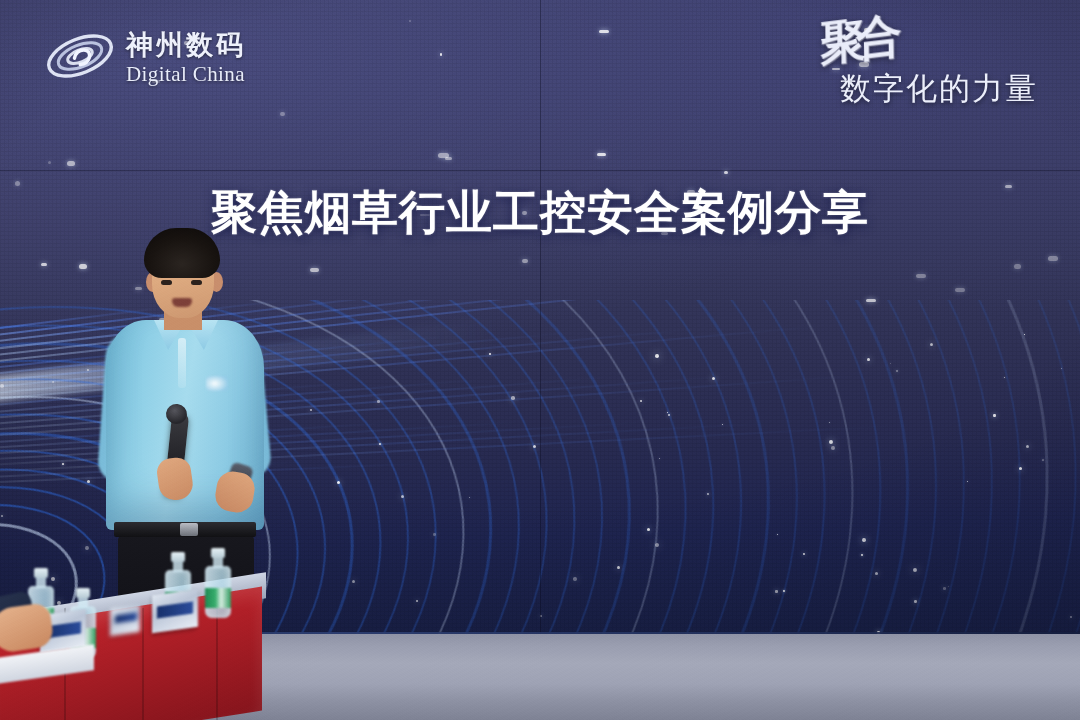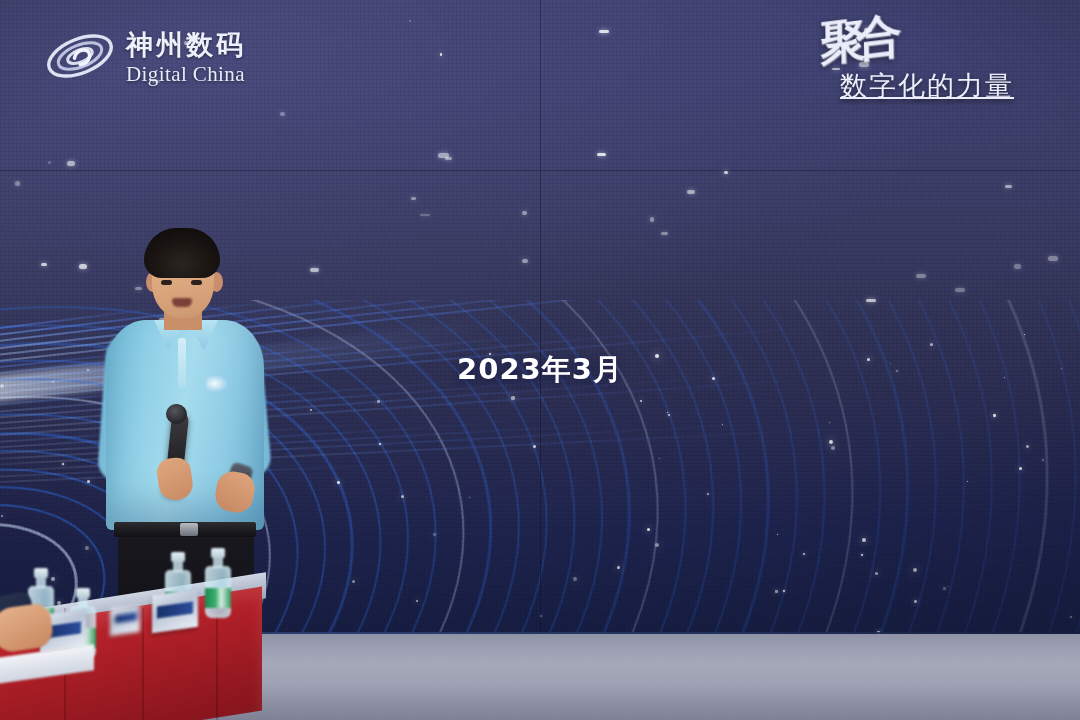--- a/index.html
+++ b/index.html
@@ -86,24 +86,23 @@
     font-size:46px;color:#f0f3ff;font-weight:700;
     font-family:"DejaVu Sans","Liberation Sans",sans-serif;
     letter-spacing:-10px;
     transform:rotate(-7deg) skewX(-6deg);
     text-shadow:1px 1px 0 rgba(255,255,255,.35), 0 2px 6px rgba(0,0,0,.45);
     filter:blur(.2px);
     opacity:.97;
   }
   .ju-sub{
     position:absolute;left:42px;top:60px;
-    font-size:27px;color:#eceffb;letter-spacing:2px;
+    font-size:31px;color:#eceffb;letter-spacing:2px;
     font-family:"DejaVu Sans","Liberation Sans",sans-serif;
     text-shadow:0 2px 5px rgba(0,0,0,.5);
-    text-decoration:underline;
   }
 
   
   .slide-title{
     position:absolute;left:0;right:0;top:182px;text-align:center;
     font-size:46px;font-weight:700;color:#ffffff;letter-spacing:1px;
     font-family:"DejaVu Sans","Liberation Sans",sans-serif;
     text-shadow:0 2px 10px rgba(20,24,70,.85), 0 0 2px rgba(255,255,255,.5);
     white-space:nowrap;
   }
@@ -536,21 +535,21 @@
         <span class="dc-cn">神州数码</span>
         <span class="dc-en">Digital China</span>
       </div>
     </div>
 
     <div class="logo-ju">
       <div class="ju-brush">聚合</div>
       <div class="ju-sub">数字化的力量</div>
     </div>
 
-    <div class="slide-date">2023年3月</div>
+    <div class="slide-title">聚焦烟草行业工控安全案例分享</div>
   </div>
 
   <div class="floor-edge"></div>
   <div class="floor">
     
   </div>
 
   <div class="presenter">
     <div class="p-trousers">
       <div class="p-legsplit" style="left:66px;top:46px;"></div>

